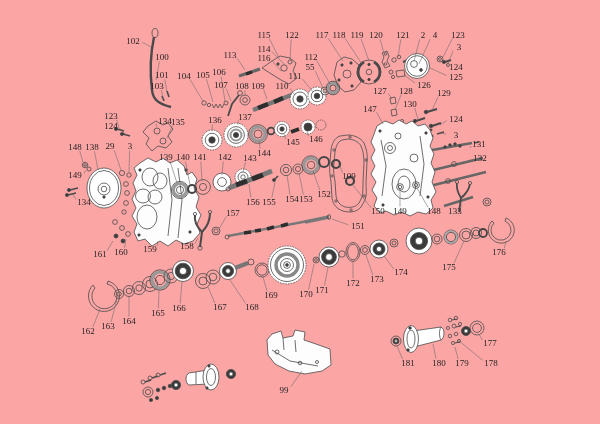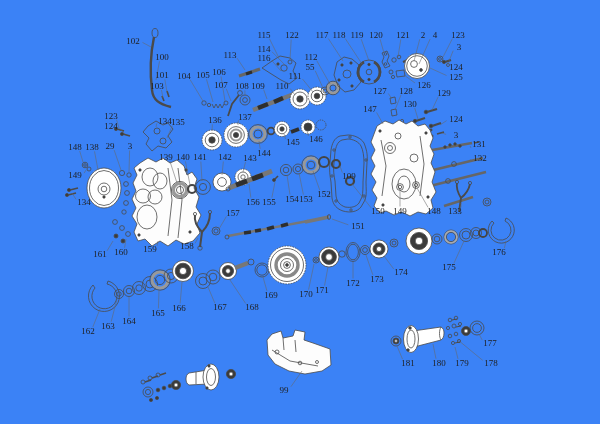--- a/index.html
+++ b/index.html
@@ -1,16 +1,16 @@
 <!DOCTYPE html>
 <html><head>
 <meta charset="utf-8">
 <style>
   html,body{margin:0;padding:0;background:#fff;}
-  .stage{width:600px;height:424px;background:#3b82f6;position:relative;overflow:hidden;
+  .stage{width:600px;height:424px;background:#fca5a5;position:relative;overflow:hidden;
          font-family:"Liberation Serif", serif;}
   svg{display:block;}
   text.lbl{font-family:"Liberation Serif", serif;font-size:9px;fill:#1f1f1f;}
 </style>
 </head>
 <body>
 
 <div class="stage">
   <svg width="600" height="424" viewBox="0 0 600 424" xmlns="http://www.w3.org/2000/svg">
       <ellipse cx="155" cy="33" rx="3" ry="4.5" fill="none" stroke="#4a4a4a" stroke-width="0.8"></ellipse>

